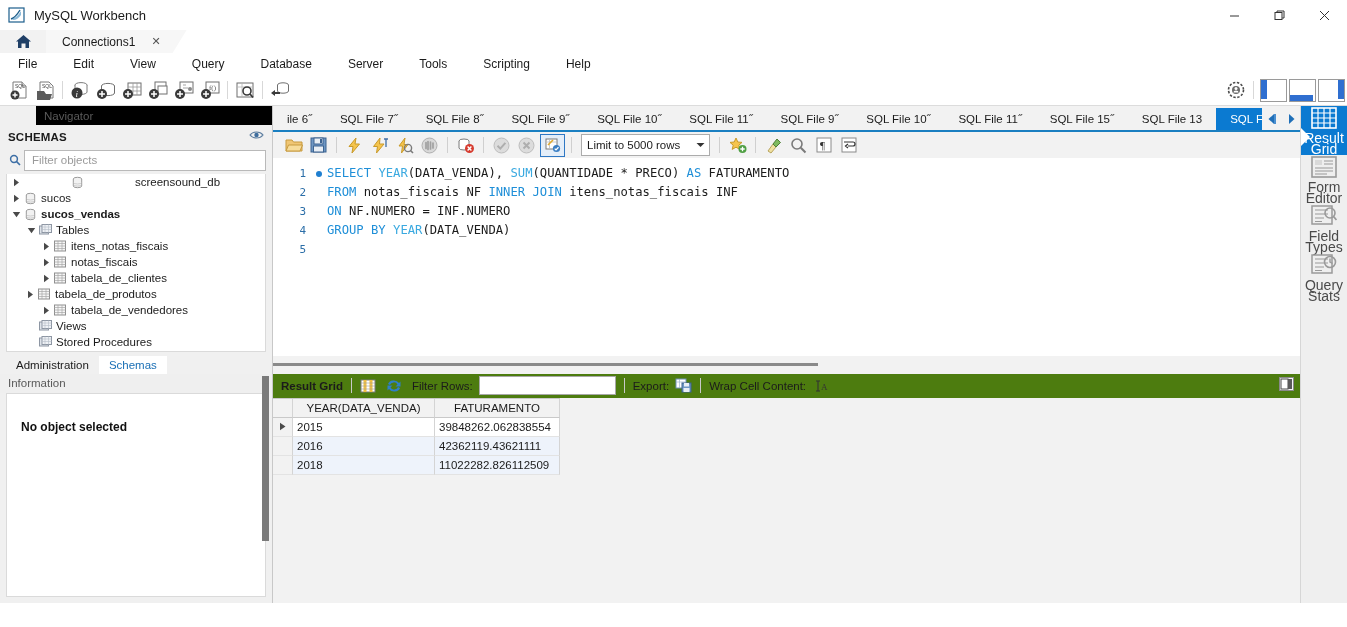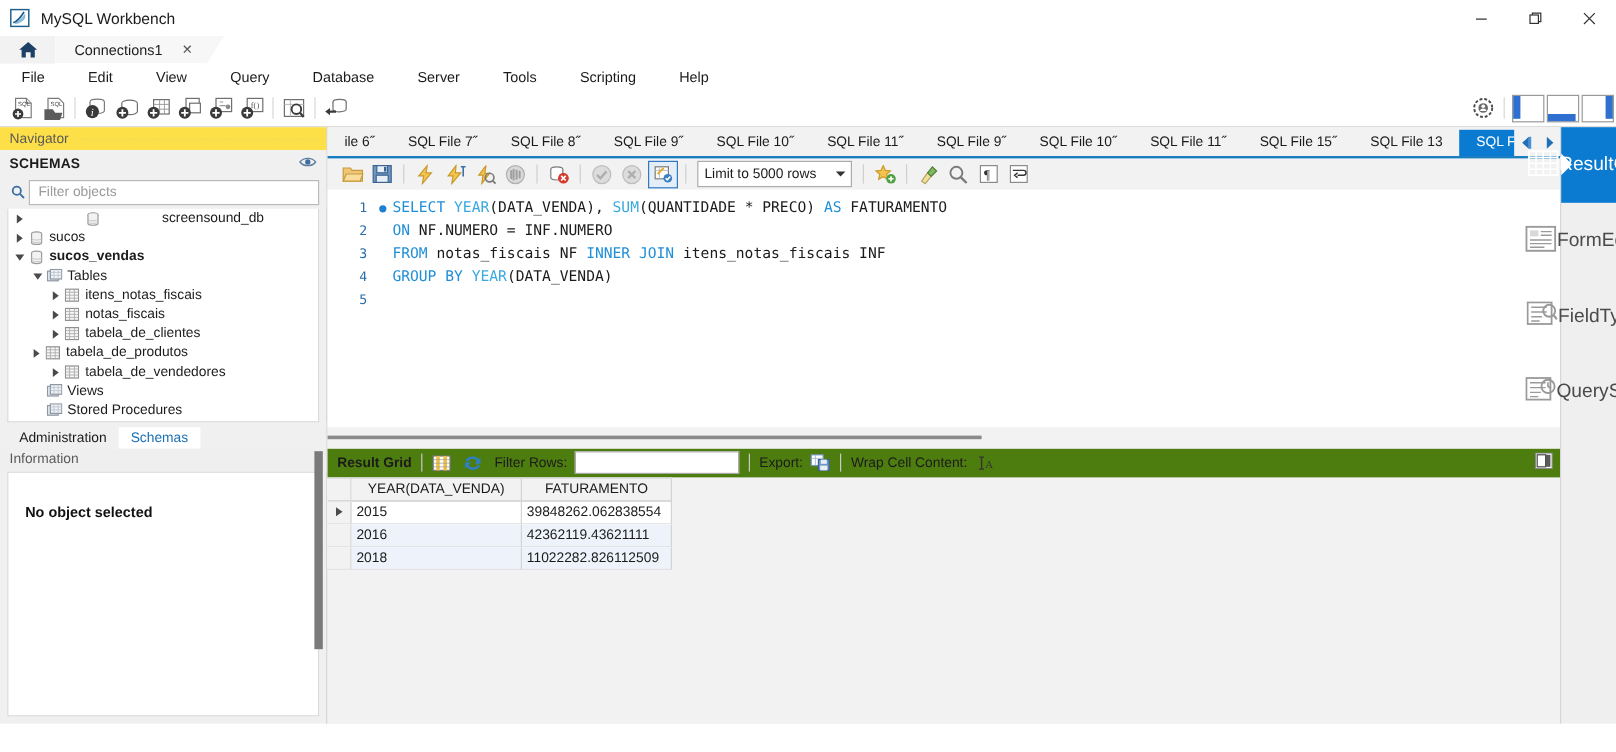--- a/index.html
+++ b/index.html
@@ -40,22 +40,22 @@
   .tb-right{margin-left:auto;display:flex;align-items:center;padding-right:2px;}
   .panel-btn{width:25px;height:21px;border:1px solid #9a9a9a;margin-left:2px;background:#fff;
              display:flex;flex-direction:column;}
 
   
   .body{display:flex;height:497px;}
 
   
   .nav{width:272px;flex:none;display:flex;flex-direction:column;background:#f0f0f0;
        border-right:1px solid #c8c8c8;position:relative;}
-  .sec-head{height:19px;background:#fde047;display:flex;align-items:center;padding-left:8px;
-            font-size:11.5px;color:#5a5a5a;}
+  .sec-head{height:19px;background:#000000;display:flex;align-items:center;padding-left:8px;
+            font-size:11.5px;color:#5a5a5a;margin-left:36px;}
   .sec-head .dots{flex:1;height:1px;margin:0 6px;
             background-image:radial-gradient(#b9b9b9 1px,transparent 1px);
             background-size:3px 3px;background-position:0 0;opacity:.9;}
   .schemas-bar{height:23px;background:#f0f0f0;display:flex;align-items:center;padding:0 8px;}
   .schemas-bar .t{font-weight:bold;font-size:11.5px;color:#1b1b1b;letter-spacing:.2px;}
   .schemas-bar .eye{margin-left:auto;}
   .filter-row{height:24px;background:#f0f0f0;display:flex;align-items:center;padding:0 6px 2px 6px;}
   .filter-box{flex:1;height:19px;background:#fff;border:1px solid #b9b9b9;display:flex;align-items:center;
               padding-left:4px;}
   .filter-box input{border:0;outline:0;flex:1;font-family:"Liberation Sans",sans-serif;font-size:11.5px;
@@ -137,22 +137,22 @@
   .ghead .gcell{background:#f2f2f2;border-bottom:1px solid #c9c9c9;justify-content:center;color:#1b1b1b;}
   .c-sel{width:20px;justify-content:center;}
   .c-a{width:142px;}
   .c-b{width:125px;}
   .alt{background:#eef3fb;}
   .grow .c-sel{background:#f2f2f2;}
 
   
   .vstrip{width:46px;flex:none;background:#efefef;border-left:1px solid #d6d6d6;
           display:flex;flex-direction:column;align-items:center;}
-  .vtab{width:46px;height:63px;display:flex;flex-direction:row;align-items:center;justify-content:center;
-        font-size:16px;color:#4a4a4a;line-height:11px;text-align:center;position:relative;}
+  .vtab{width:46px;height:49px;display:flex;flex-direction:column;align-items:center;justify-content:center;
+        font-size:14px;color:#4a4a4a;line-height:11px;text-align:center;position:relative;}
   .vtab.active{background:#0b7ad1;color:#fff;}
   .vtab .vi{margin-bottom:3px;}
   .vcaret{position:absolute;left:0;top:22px;width:0;height:0;border-top:9px solid transparent;
           border-bottom:9px solid transparent;border-left:9px solid #fff;}
   .bottombar{height:8px;background:#f2f2f2;}
 </style>
 </head>
 <body>
 
 <div class="app">
@@ -710,22 +710,22 @@
             <div class="bp">
               <span class="dot"></span>
             </div>
             <div class="bp"></div>
             <div class="bp"></div>
             <div class="bp"></div>
             <div class="bp"></div>
           </div>
         <div class="code" id="code-host">
             <div class="cline"><span class="kw">SELECT </span><span class="fn">YEAR</span><span class="id">(DATA_VENDA), </span><span class="fn">SUM</span><span class="id">(QUANTIDADE * PRECO) </span><span class="kw">AS </span><span class="id">FATURAMENTO</span></div>
+            <div class="cline"><span class="kw">FROM </span><span class="id">notas_fiscais NF </span><span class="kw">INNER JOIN </span><span class="id">itens_notas_fiscais INF</span></div>
             <div class="cline"><span class="kw">ON </span><span class="id">NF.NUMERO = INF.NUMERO</span></div>
-            <div class="cline"><span class="kw">FROM </span><span class="id">notas_fiscais NF </span><span class="kw">INNER JOIN </span><span class="id">itens_notas_fiscais INF</span></div>
             <div class="cline"><span class="kw">GROUP BY </span><span class="fn">YEAR</span><span class="id">(DATA_VENDA)</span></div>
             <div class="cline">&nbsp;</div>
           </div>
       </div>
 
       <div class="splitter">
         <div class="bar"></div>
       </div>
 
       <div class="restoolbar">

